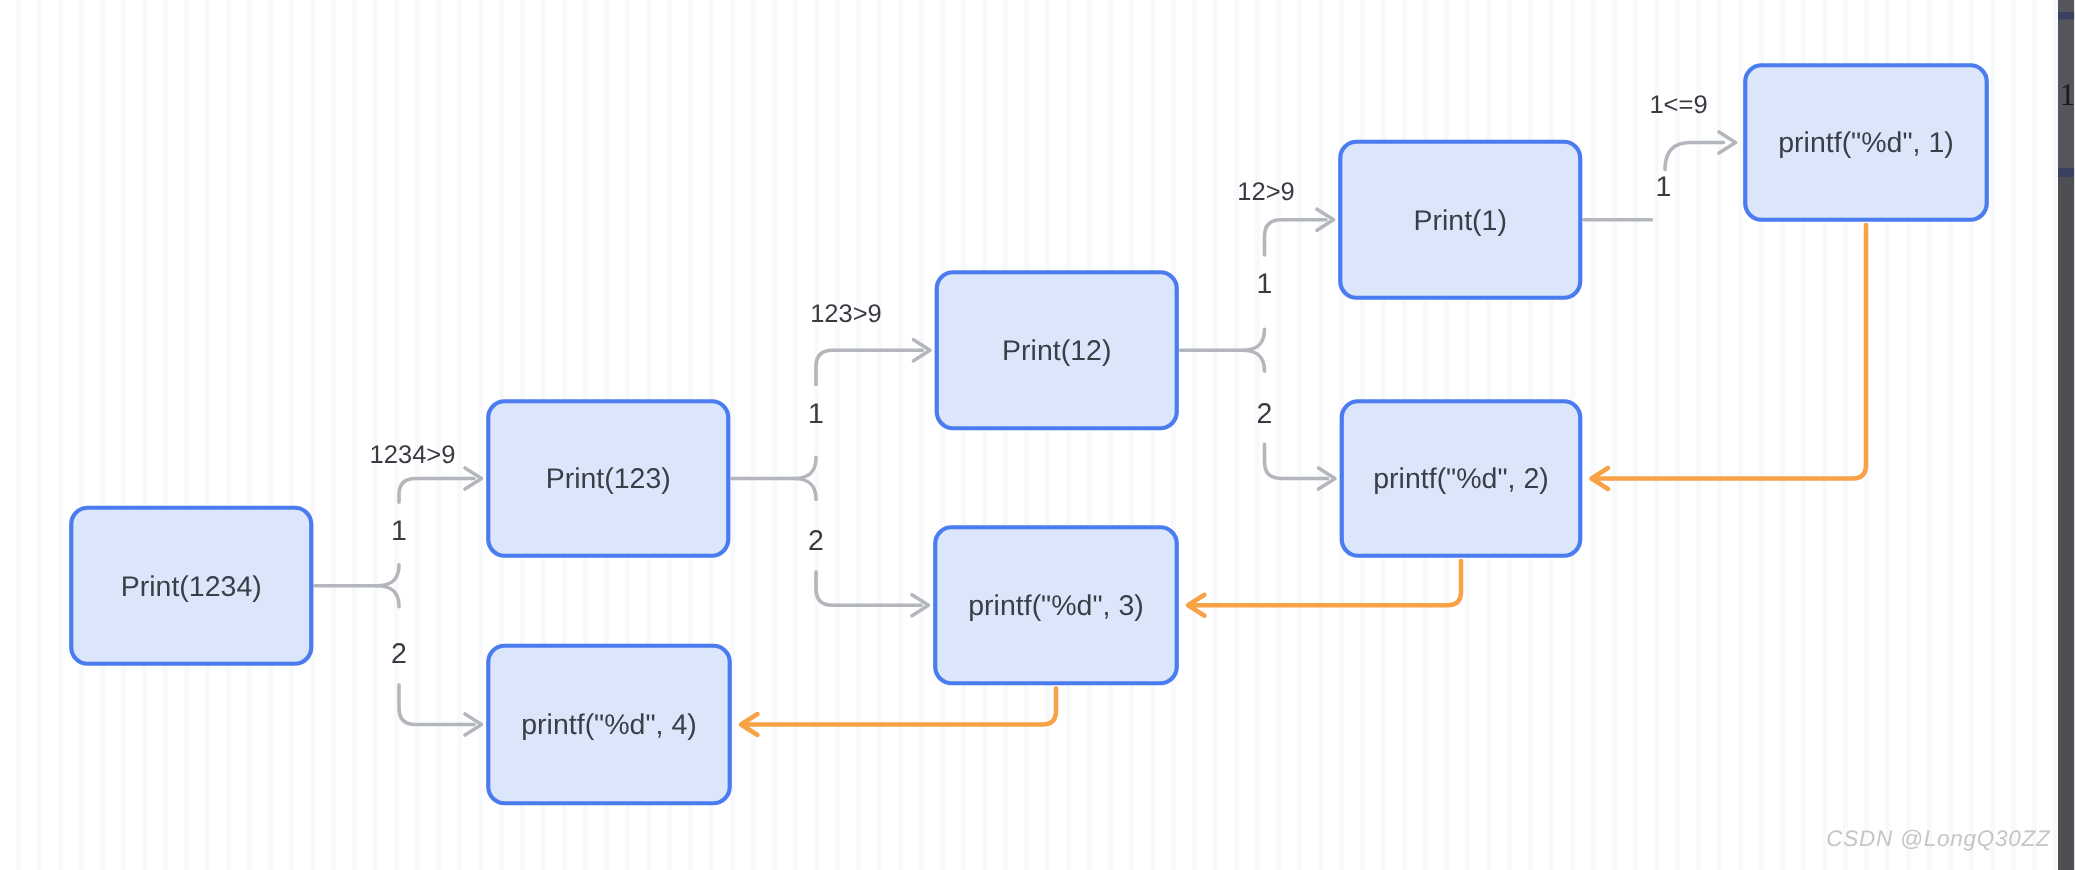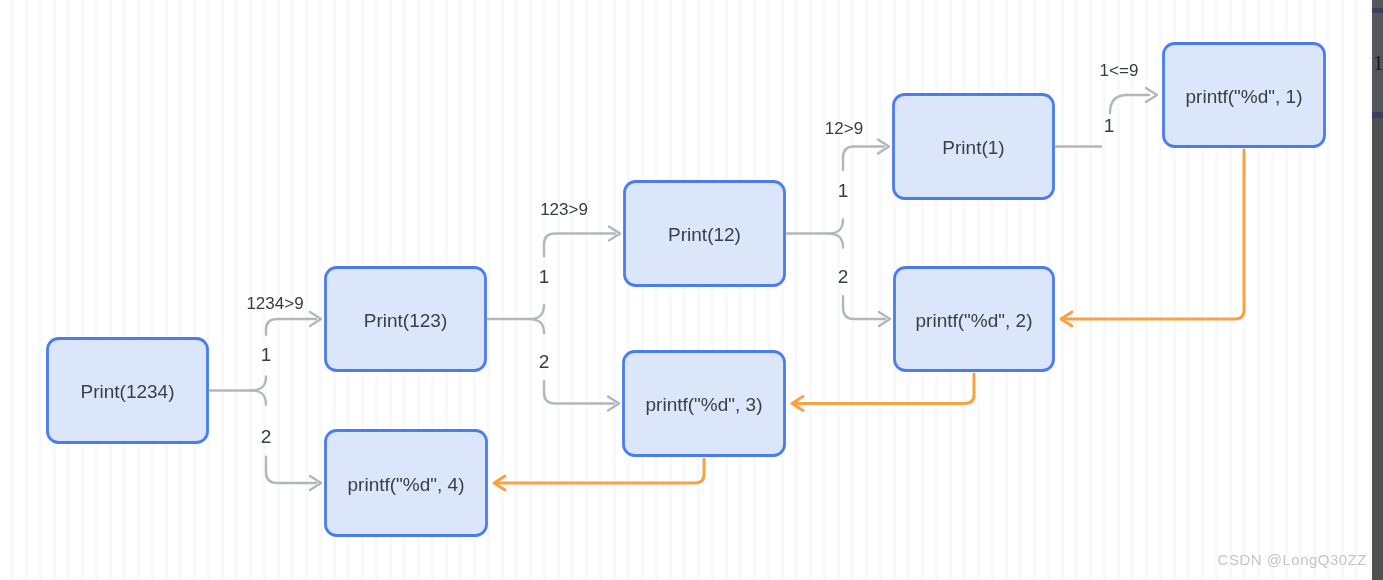--- a/index.html
+++ b/index.html
@@ -29,20 +29,21 @@
   }
   .watermark {
     position: absolute;
     top: 551px;
     right: 16px;
     font-size: 15px;
     color: #c4c5c9;
     letter-spacing: 0.5px;
     white-space: nowrap;
     user-select: none;
+    font-style: italic;
   }
   .side-strip {
     position: absolute;
     top: 0;
     right: 0;
     width: 11px;
     height: 580px;
     background: #55565b;
     overflow: hidden;
   }

